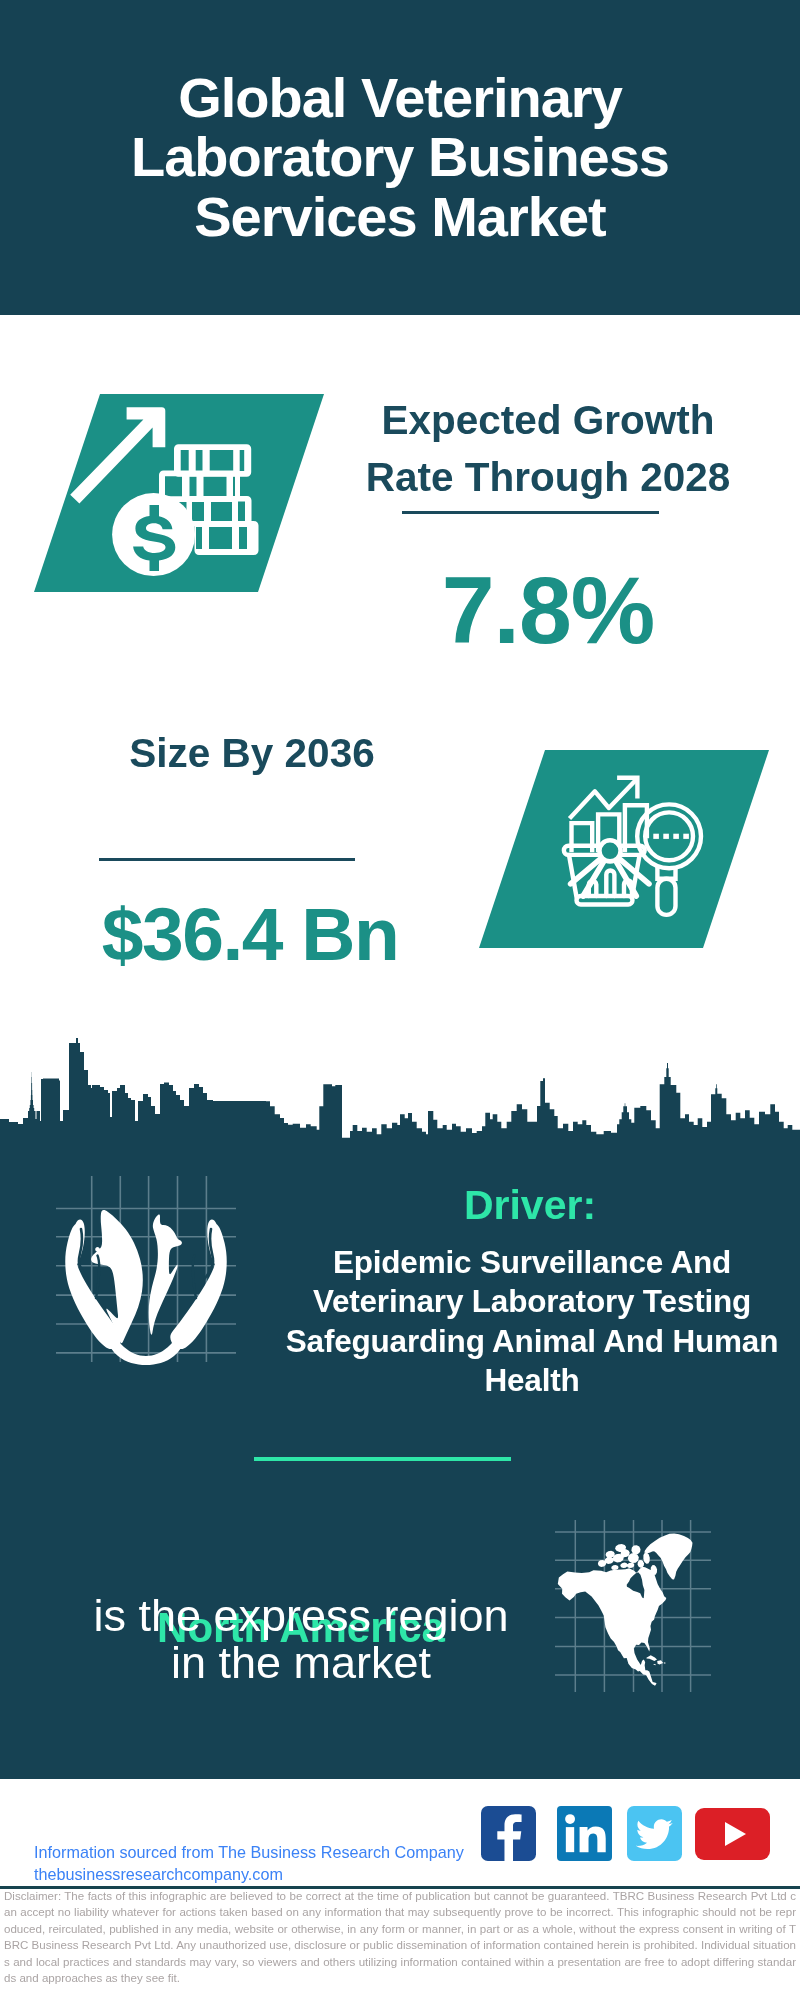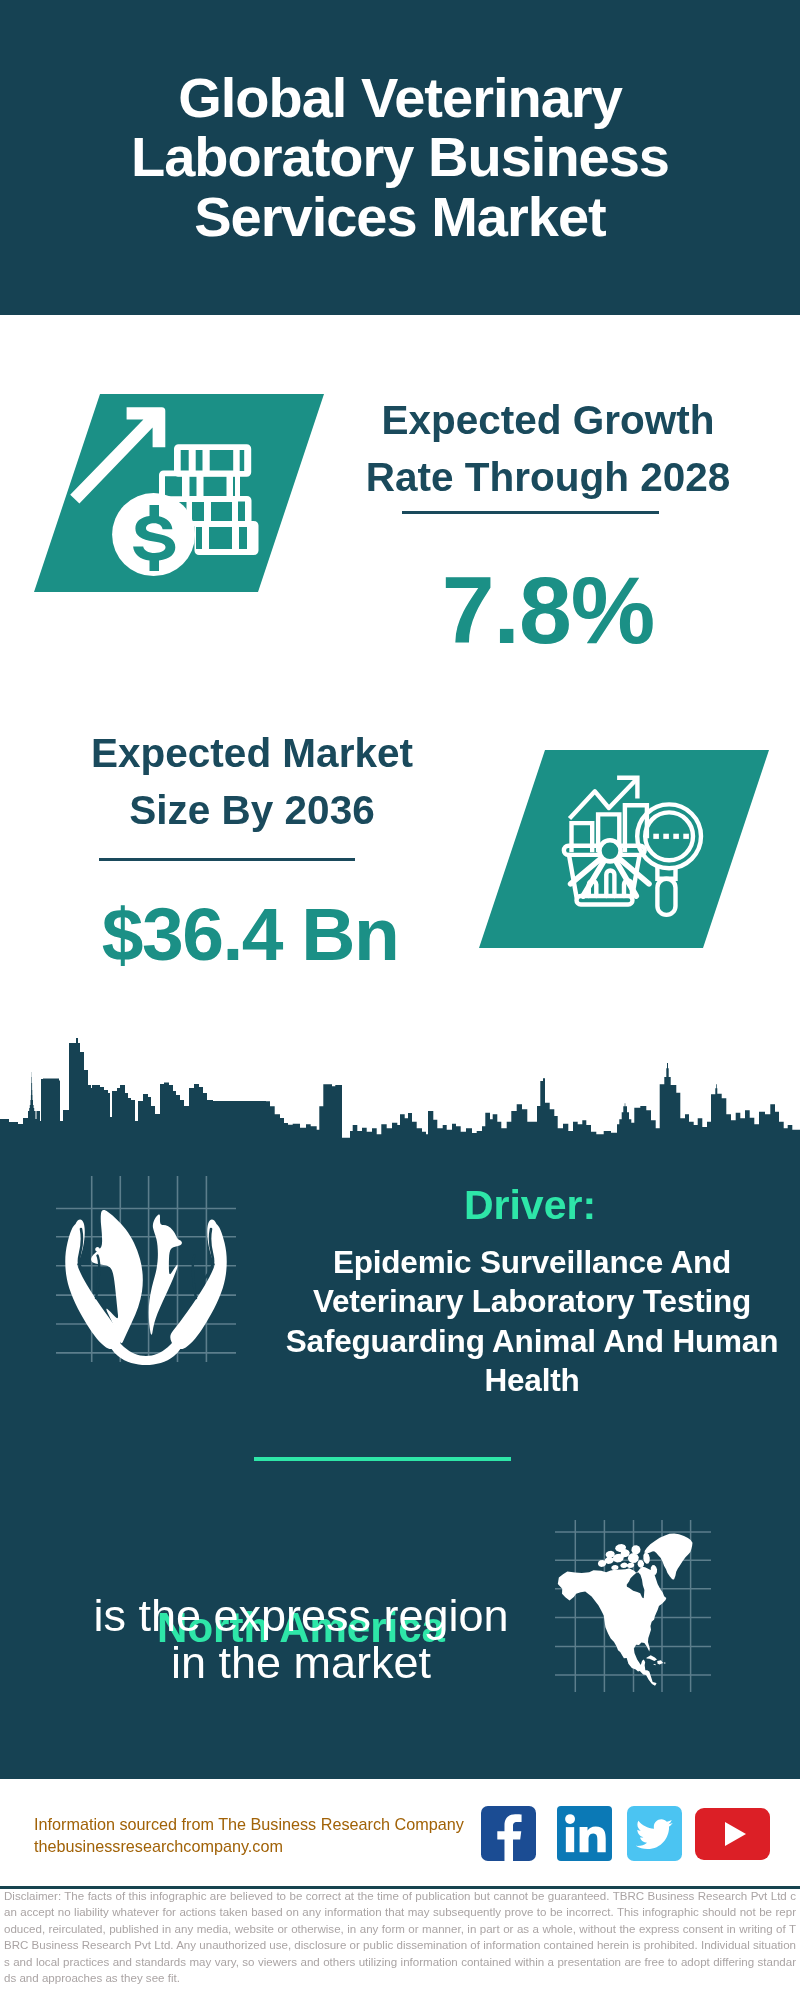--- a/index.html
+++ b/index.html
@@ -54,21 +54,21 @@
     position:absolute; color:#2EE6A8; font-weight:bold; font-size:42px;
     line-height:47.4px; text-align:center;
   }
   .region-tag {
     position:absolute; color:#fff; font-weight:normal; font-size:45px;
     line-height:47.4px; text-align:center;
   }
 
   
   .footer-src {
-    position:absolute; color:#a16207; font-size:16.2px; line-height:22px;
+    position:absolute; color:#3b82f6; font-size:16.2px; line-height:22px;margin-top:28px;
   }
   .social-icon { width:55px; height:55px; display:block; }
   .foot-rule { position:absolute; left:0; width:800px; height:3px; background:#17444F; }
   .disclaimer {
     position:absolute; color:#AAA4A4; font-size:11.55px; line-height:16.4px;
     text-align:justify; word-break:break-all; font-family:"Liberation Sans", sans-serif;
   }
 </style>
 </head>
 <body>
@@ -122,21 +122,20 @@
   </div>
 
   <div class="stat-label" style="left:348px; top:392px; width:400px;">
     <div>Expected Growth</div>
     <div>Rate Through 2028</div>
   </div>
   <div class="stat-rule" style="left:402px; top:511px; width:257px;"></div>
   <div class="stat-value" style="left:348px; top:544px; width:400px;">7.8%</div>
 
   <div class="stat-label" style="left:52px; top:725px; width:400px;">
-    <div>Expected Market</div>
     <div>Size By 2036</div>
   </div>
   <div class="stat-rule" style="left:99px; top:858px; width:256px;"></div>
   <div class="stat-value" style="left:50px; top:877px; width:400px; font-size:75px; line-height:82px; letter-spacing:-1.5px;">$36.4 Bn</div>
 
   <div class="para" style="left:479px; top:750px; width:290px; height:198px;">
     <svg width="290" height="198" viewBox="0 0 290 198">
       <polygon points="66,0 290,0 224,198 0,198" fill="#1B9086"></polygon>
       <g fill="none" stroke="#ffffff" stroke-width="4.4" stroke-linecap="square" stroke-linejoin="miter">
 

